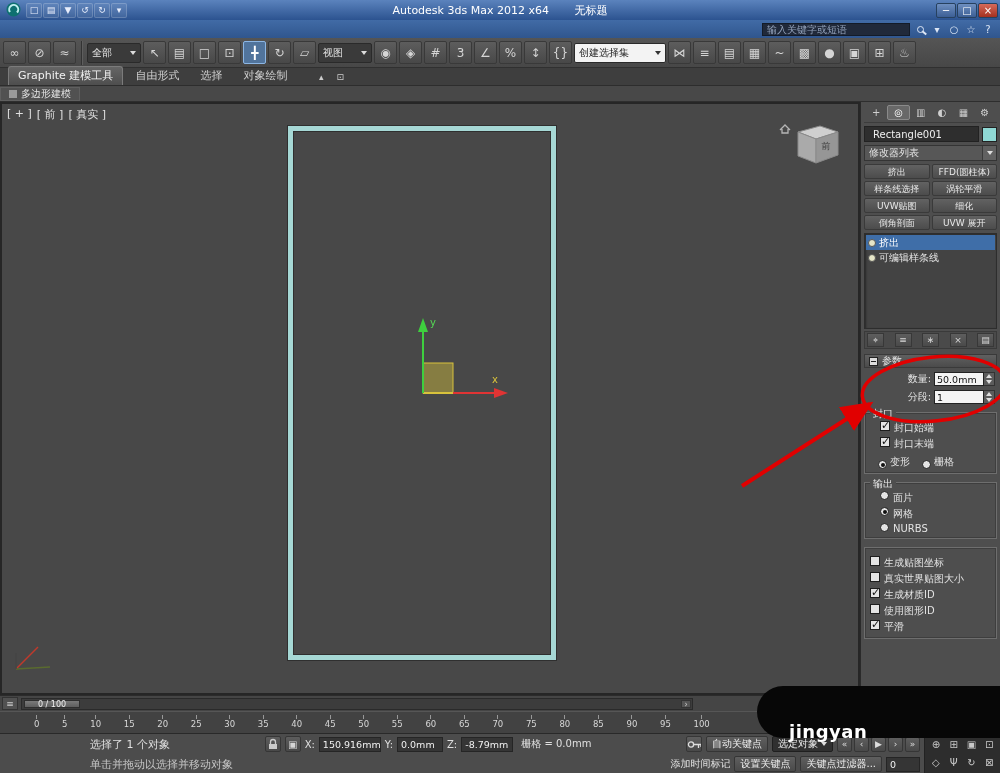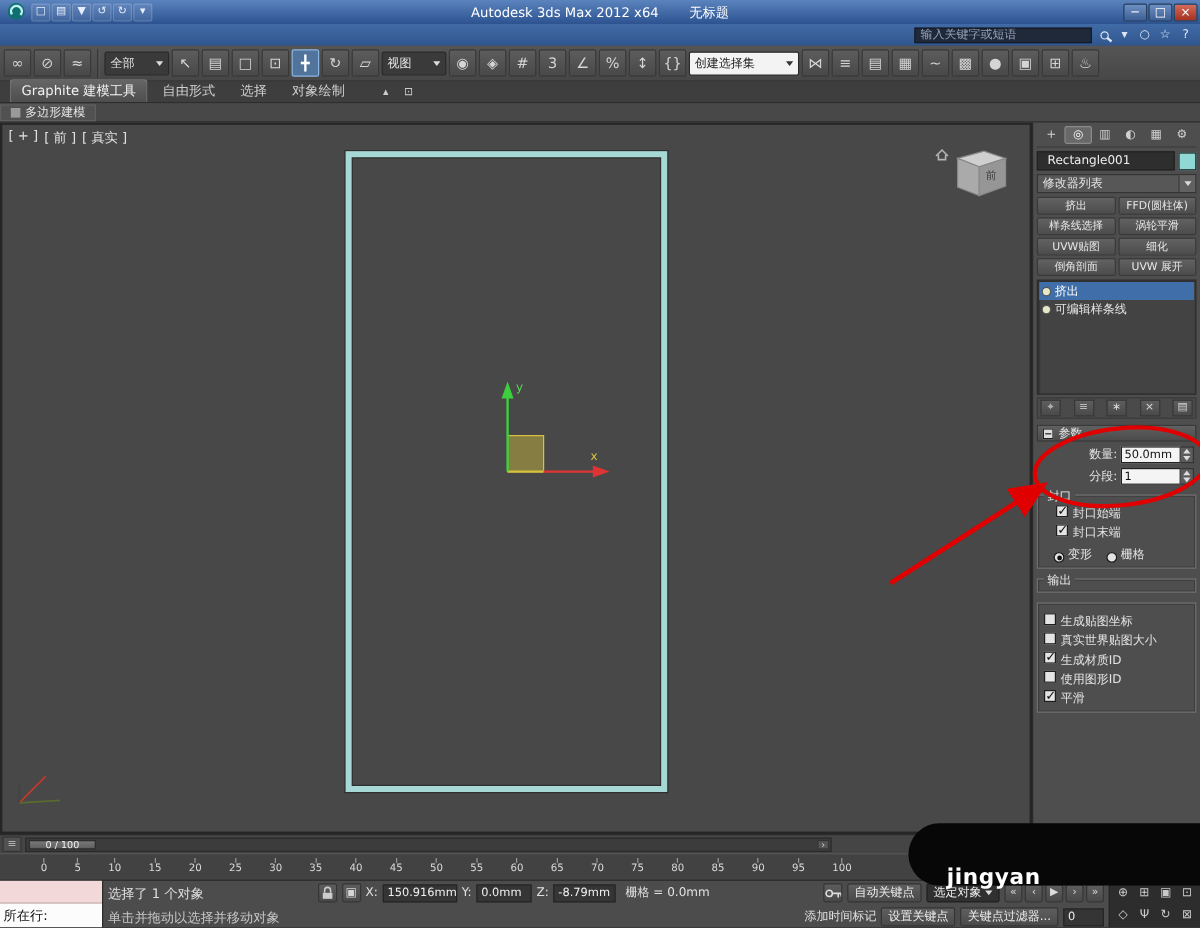--- a/index.html
+++ b/index.html
@@ -605,20 +605,37 @@
             </span>
 
             <span class="rad">
               <i class="rb"></i>
               <span>栅格</span>
             </span>
           </div>
       </div>
       <div class="group">
         <div class="gtitle">输出</div>
+        <div>
+
+            <div class="chkrow">
+              <i class="rb"></i>
+              <span>面片</span>
+            </div>
+
+            <div class="chkrow">
+              <i class="rb on"></i>
+              <span>网格</span>
+            </div>
+
+            <div class="chkrow">
+              <i class="rb"></i>
+              <span>NURBS</span>
+            </div>
+          </div>
       </div>
       <div class="group">
 
           <div class="chkrow l2">
             <i class="cb"></i>
             <span>生成贴图坐标</span>
           </div>
 
           <div class="chkrow l2">
             <i class="cb"></i>
@@ -637,26 +654,20 @@
 
           <div class="chkrow l2">
             <i class="cb on"></i>
             <span>平滑</span>
           </div>
         </div>
     </div>
   </div>
 
   <div class="statusbar">
-    <div class="listener">
-      <div class="lrow1"></div>
-      <div class="lrow2">
-        <span>所在行:</span>
-      </div>
-    </div>
     <div class="srow srow1">
       <span>选择了 1 个对象</span>
       <span class="flex1"></span>
       <span class="sicon">
         <svg width="12" height="12">
             <rect x="2" y="6" width="8" height="5" fill="#ccc"></rect>
             <path d="M3.5 6 V4 a2.5 2.5 0 0 1 5 0 V6" fill="none" stroke="#ccc" stroke-width="1.3"></path>
           </svg>
       </span>
       <span class="sicon">

